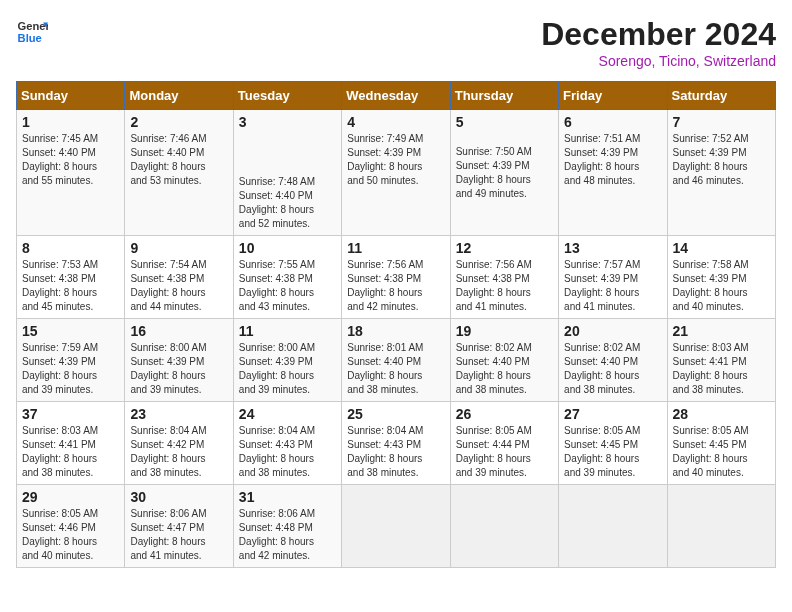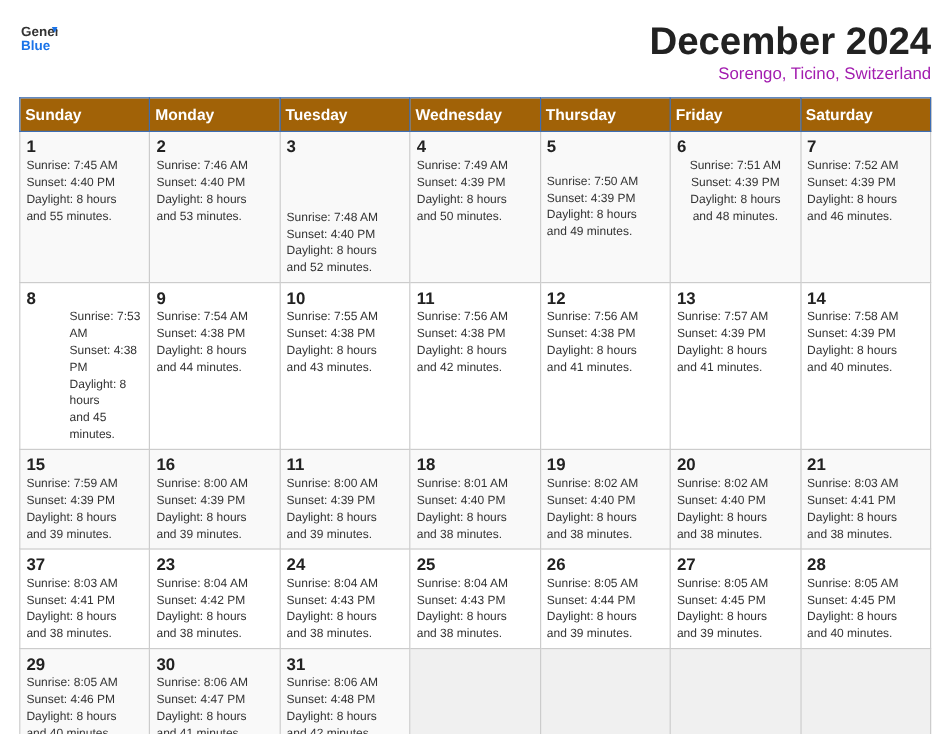--- a/index.html
+++ b/index.html
@@ -142,37 +142,37 @@
         </td>
         <td>
           <span class="day-num">5</span>
           <div class="day-info" style="white-space: pre-line; margin-top: 15px;">Sunrise: 7:50 AM
 Sunset: 4:39 PM
 Daylight: 8 hours
 and 49 minutes.</div>
         </td>
         <td>
           <span class="day-num">6</span>
-          <div class="day-info" style="white-space: pre-line; text-align: center;">Sunrise: 7:51 AM
+          <div class="day-info" style="white-space: pre-line;">Sunrise: 7:51 AM
 Sunset: 4:39 PM
 Daylight: 8 hours
 and 48 minutes.</div>
         </td>
         <td>
           <span class="day-num">7</span>
           <div class="day-info" style="white-space: pre-line;">Sunrise: 7:52 AM
 Sunset: 4:39 PM
 Daylight: 8 hours
 and 46 minutes.</div>
         </td>
       </tr>
       <tr>
         <td>
           <span class="day-num">8</span>
-          <div class="day-info" style="white-space: pre-line; margin-left: 36px;">Sunrise: 7:53 AM
+          <div class="day-info" style="white-space: pre-line;">Sunrise: 7:53 AM
 Sunset: 4:38 PM
 Daylight: 8 hours
 and 45 minutes.</div>
         </td>
         <td>
           <span class="day-num">9</span>
           <div class="day-info" style="white-space: pre-line;">Sunrise: 7:54 AM
 Sunset: 4:38 PM
 Daylight: 8 hours
 and 44 minutes.</div>

